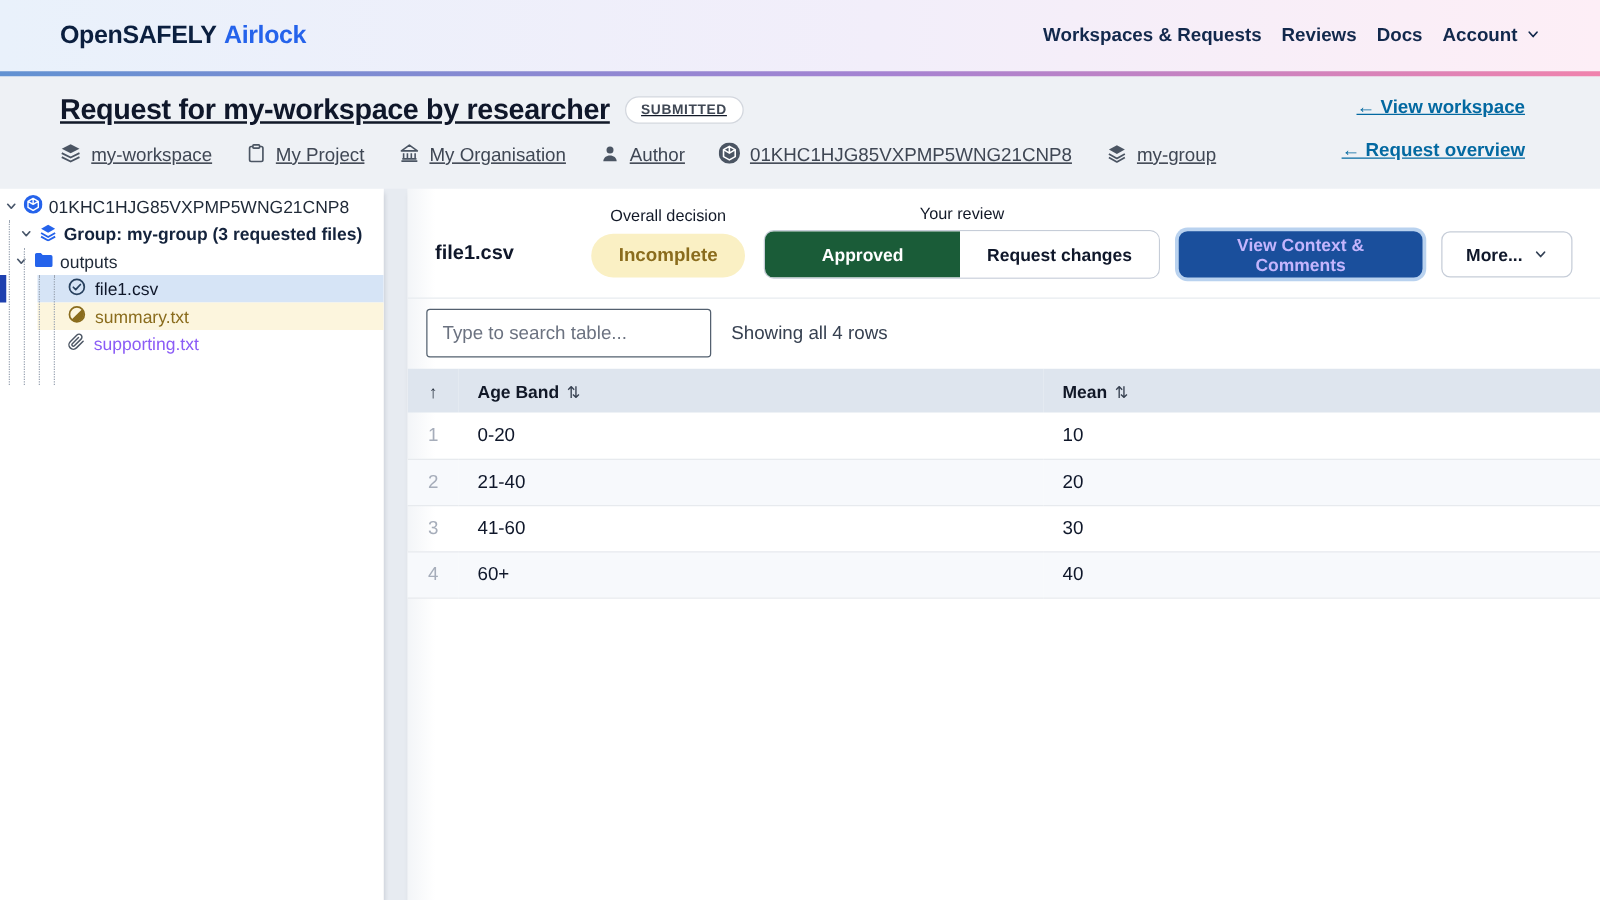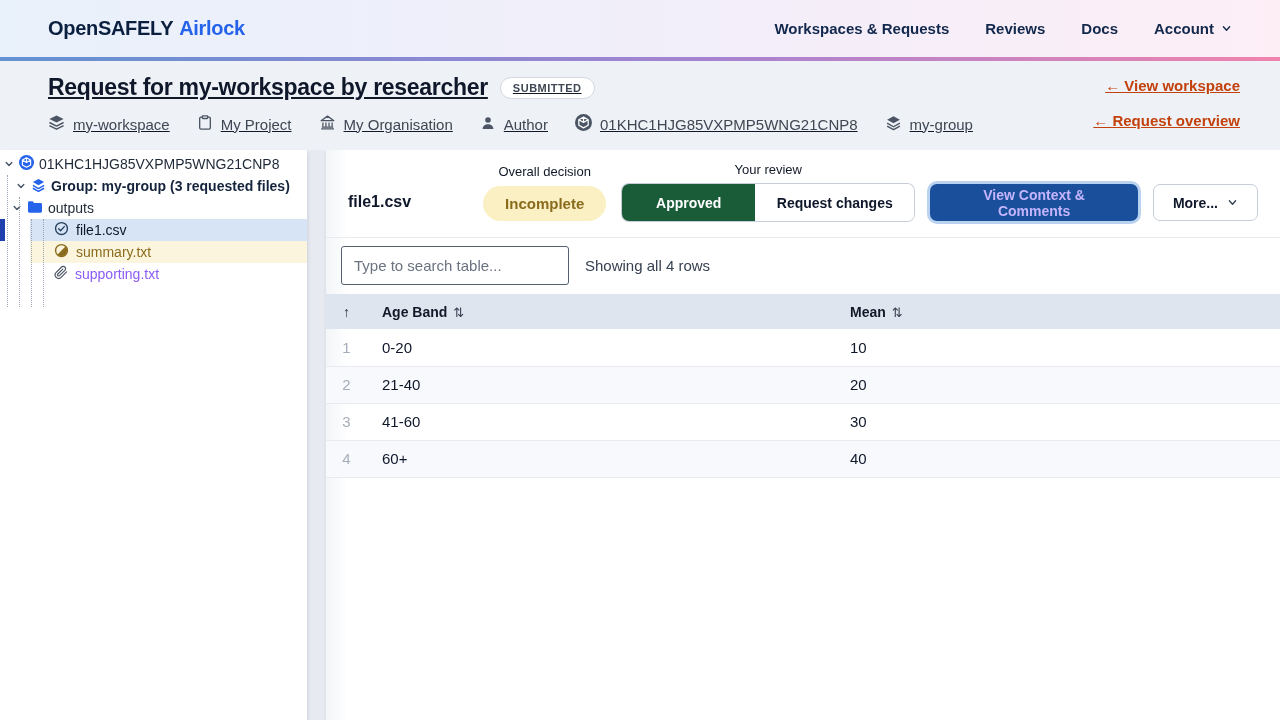--- a/index.html
+++ b/index.html
@@ -15,40 +15,40 @@
   
   .topnav {
     height: 57px;
     display: flex; align-items: center;
     padding: 0 48px;
     background: linear-gradient(90deg, #e9f1fb 0%, #f2eefa 55%, #fdeef6 100%);
   }
   .brand { font-size: 20px; font-weight: 800; letter-spacing: -0.3px; display: flex; gap: 6px; }
   .brand-primary { color: #0b1f3f; }
   .brand-secondary { color: #2563eb; }
-  .nav-items { margin-left: auto; display: flex; align-items: center; gap: 36px; }
+  .nav-items { margin-left: auto; display: flex; align-items: center; gap: 16px; }
   .nav-link { font-size: 15px; font-weight: 700; color: #12284c; text-decoration: none; }
   .nav-account { display: flex; align-items: center; gap: 7px; font-size: 15px; font-weight: 700; color: #12284c; }
   .grad-bar {
     height: 4px;
     background: linear-gradient(90deg, #6292d2 0%, #a583d2 55%, #f083ad 100%);
   }
 
   
   .page-header { position: relative; padding: 13px 48px 0 48px; text-decoration: underline; }
   .title-row { display: flex; align-items: center; gap: 12px; }
   .page-title { font-size: 23px; font-weight: 800; color: #0f172a; letter-spacing: -0.3px; }
   .status-badge {
     border: 1px solid #d3d7de; background: #fff; color: #3f4754;
     font-size: 11px; font-weight: 700; letter-spacing: 0.5px;
     padding: 4px 12px; border-radius: 999px;
   }
   .header-link {
-    position: absolute; right: 40px;
-    color: #c2410c; font-size: 15px; font-weight: 700; text-decoration: underline;
+    position: absolute; right: 60px;
+    color: #0369a1; font-size: 15px; font-weight: 700; text-decoration: underline;
   }
   .link-workspace { top: 16px; }
   .link-overview { top: 51px; }
   .meta-row { margin-top: 13px; display: flex; align-items: center; gap: 27px; }
   .meta-item { display: flex; align-items: center; gap: 8px; font-size: 15px; color: #3f4754; }
   .meta-item svg { flex: 0 0 auto; }
 
   
   .layout { display: flex; margin-top: 16px; height: 570px; }
   .sidebar {
@@ -89,21 +89,21 @@
   .decision-col, .review-col { display: flex; flex-direction: column; align-items: center; gap: 7px; }
   .decision-col { margin-right: 16px; }
   .col-label { font-size: 13px; color: #111827; }
   .pill-incomplete {
     background: #faf0c4; color: #8a6c1d;
     font-size: 15px; font-weight: 700;
     padding: 9px 22px; border-radius: 999px;
   }
   .seg { display: flex; border-radius: 7px; overflow: hidden; box-shadow: 0 0 0 1px #c6cdd8; }
   .seg button { height: 37px; font-size: 14px; font-weight: 700; }
-  .seg-approved { background: #1a5c38; color: #fff; width: 133px; text-align: center; }
+  .seg-approved { background: #1a5c38; color: #fff; width: 156px; text-align: center; }
   .seg-request { background: #fff; color: #0f172a; width: 159px; }
   .btn-context {
     background: #1a4f9c; color: #c4b5fd; font-size: 14px; font-weight: 700;
     height: 37px; padding: 0 18px; border-radius: 7px; margin-left: 16px; margin-right: 2px;
     box-shadow: 0 0 0 3px #b9d2ef;
   }
   .btn-more {
     background: #fff; color: #0f172a; font-size: 14px; font-weight: 700;
     height: 37px; padding: 0 19px; border-radius: 7px; margin-left: 13px;
     border: 1px solid #c6cdd8; display: inline-flex; align-items: center; gap: 9px;

